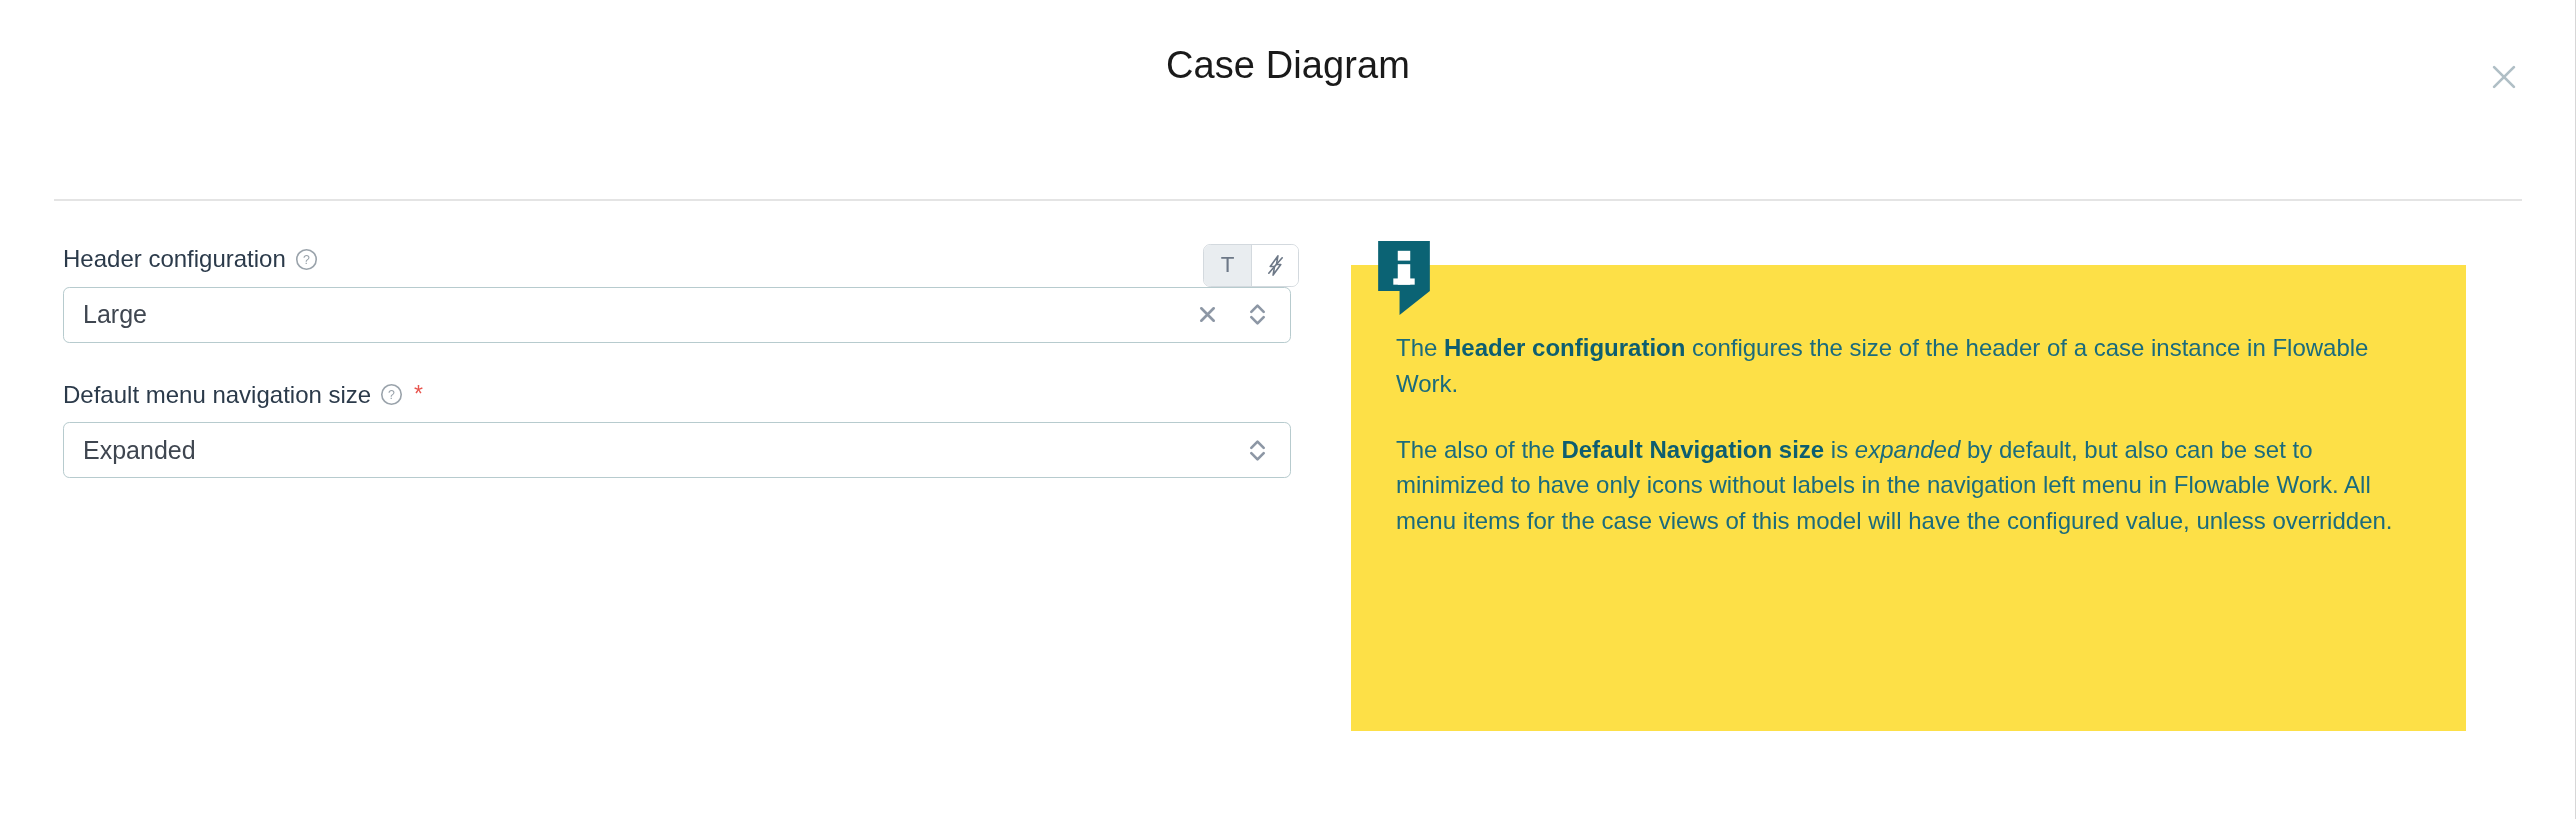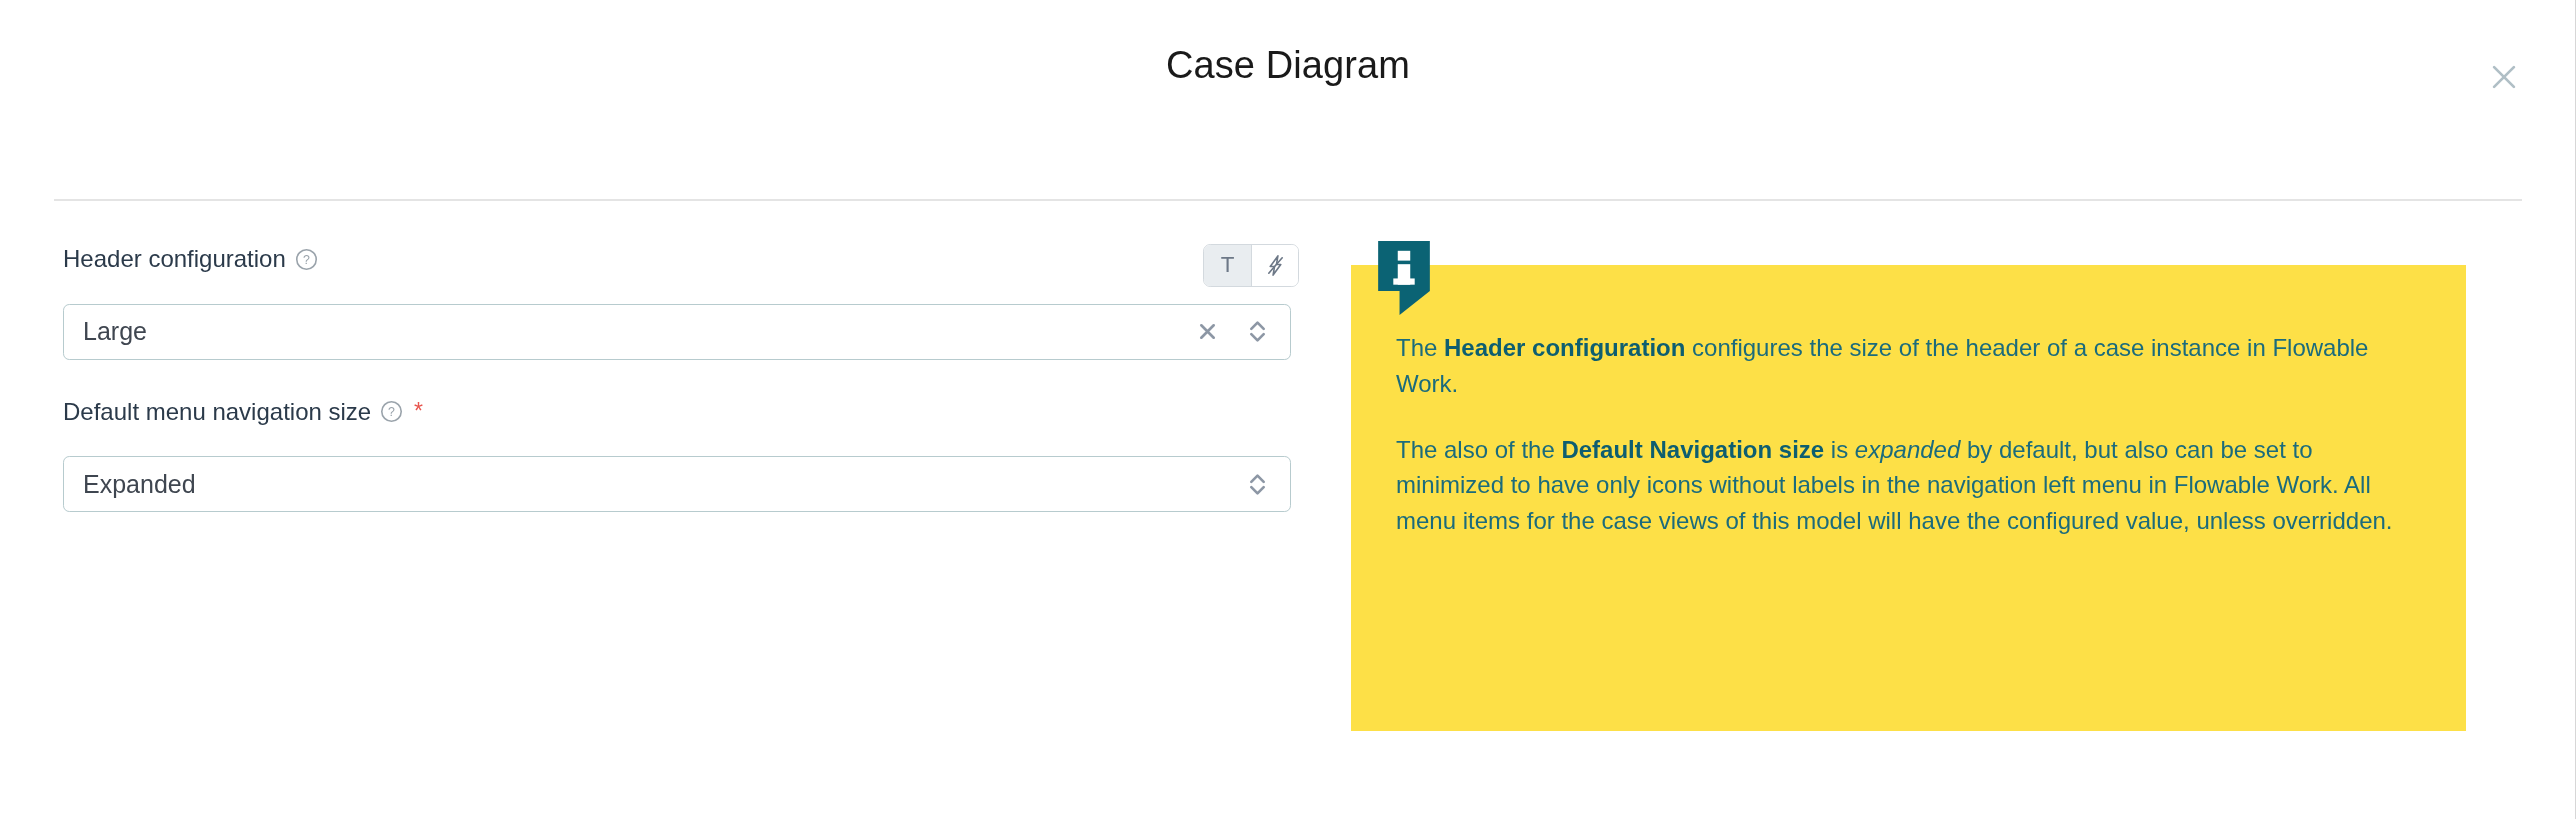--- a/index.html
+++ b/index.html
@@ -155,21 +155,21 @@
   .mode-toggle-btn + .mode-toggle-btn { border-left: 1.8px solid #d3d9de; }
   .mode-toggle-btn .glyph {
     font-size: 22.4px;
     color: #6d7887;
     line-height: 1;
   }
   .mode-toggle-btn svg { display: block; }
 
   .field-control {
     position: relative;
-    margin-top: 29px;
+    margin-top: 12px;
     height: 56px;
     width: 1228px;
     border: 1.8px solid #b7cbce;
     border-radius: 6.3px;
     background: #ffffff;
     display: flex;
     align-items: center;
     cursor: pointer;
   }
 

